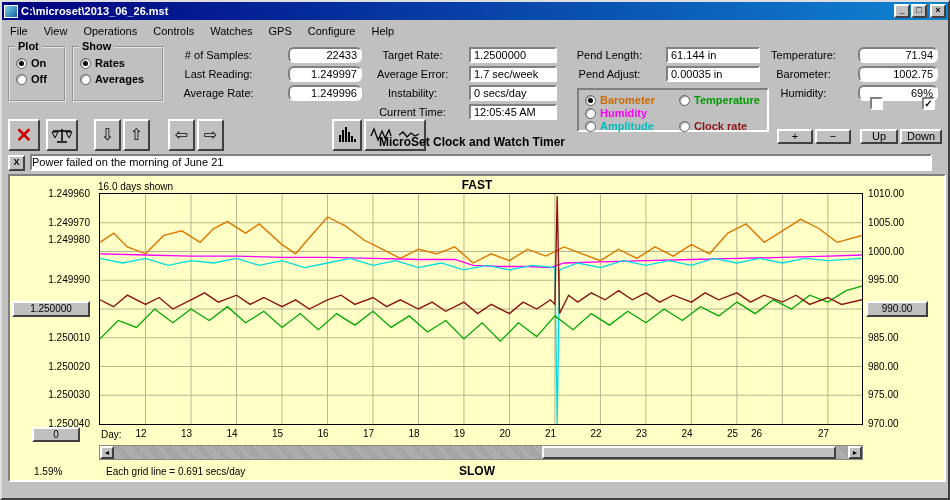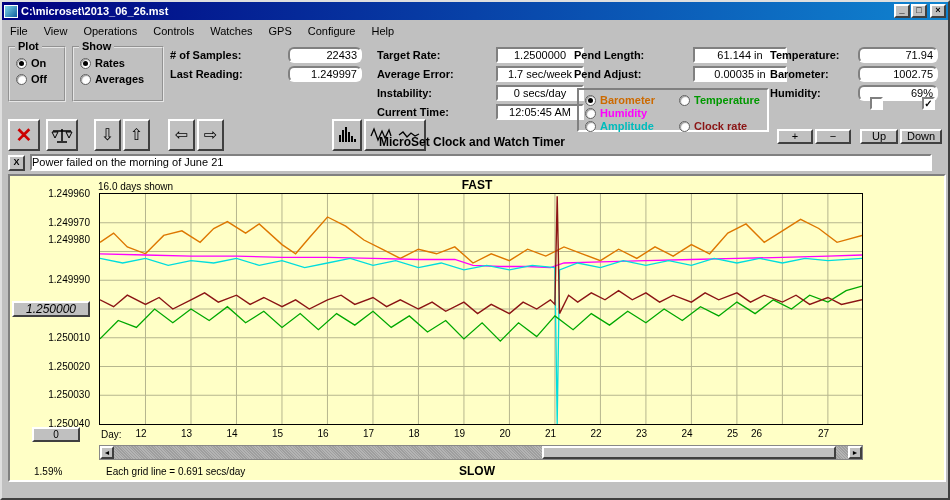--- a/index.html
+++ b/index.html
@@ -38,22 +38,22 @@
   .radio-dot { width:5px; height:5px; border-radius:50%; background:#000; }
   .radio-label { font-weight:bold; }
 
   .checkbox { position:absolute; width:13px; height:13px; background:#fff;
               border:2px solid; border-color:#808080 #fff #fff #808080;
               font-size:10px; font-weight:bold; line-height:9px; text-align:center; }
 
   
   .stat-col { position:absolute; }
   .stat-row { display:flex; align-items:center; height:18px; margin-bottom:1px; }
-  .stat-label { font-weight:bold; text-align:left; padding-right:21px; white-space:nowrap; }
-  .v-right { text-align:right;border-radius:6px; } .v-center { text-align:center;margin-left:27px; }
+  .stat-label { font-weight:normal; text-align:center; padding-right:21px; white-space:nowrap; }
+  .v-right { text-align:right;border-radius:6px; } .v-center { text-align:left; }
 
   
   .toolbtn { position:absolute; top:117px; height:32px; display:flex; align-items:center; justify-content:center; }
   .red-x { color:#cc0000; font-size:20px; font-weight:bold; }
   .arrow-glyph { font-size:16px; line-height:16px; }
   .app-title { position:absolute; left:360px; top:133px; width:220px; text-align:center;
                font-weight:bold; font-size:12px; }
 
   
   .desc-x { position:absolute; left:6px; top:153px; width:17px; height:16px; font-size:9px; font-weight:bold; line-height:11px; }
@@ -61,21 +61,21 @@
   .desc-note { position:absolute; left:0; right:0; top:0; }
   .desc-title { position:relative; padding-left:2px; }
 
   
   .chart-panel { position:absolute; left:6px; top:172px; width:938px; height:308px;
                  background:#ffffc6; border:2px solid; border-color:#808080 #fff #fff #808080; }
   .plot-wrap { position:absolute; left:89px; top:17px; width:764px; height:232px;
                border:1px solid #000; background:#ffffc6; }
   .axis-col { position:absolute; top:18px; width:84px; height:230px; font-size:10px; }
   .axis-col .axis-label { position:absolute; width:100%; }
-  .axis-btn { position:absolute; height:16px; font-size:12px; line-height:12px;font-style:italic; }
+  .axis-btn { position:absolute; height:16px; font-size:10px; line-height:12px; }
   .chart-top-label { position:absolute; font-size:10px; }
   .chart-center { position:absolute; left:0; width:100%; text-align:center; font-weight:bold; font-size:12px; }
   .day-num { position:absolute; width:20px; font-size:10px; top:252px; }
 
   .scrollbar { position:absolute; left:89px; top:269px; width:764px; height:15px;
                background:repeating-linear-gradient(45deg,#b4b4b4 0 1px,#9e9e9e 1px 2px);
                border:1px solid #888; }
   .sb-btn { position:absolute; top:0; width:14px; height:13px; font-size:7px; line-height:10px; }
   .sb-thumb { position:absolute; top:0; left:442px; width:294px; height:13px; }
 
@@ -138,20 +138,24 @@
   </div>
 
   <div class="stat-col" style="left:168px; top:44px;">
       <div class="stat-row">
         <div class="stat-label" style="width: 118px;"># of Samples:</div>
         <div class="field v-right" style="width: 74px;">22433</div>
       </div>
       <div class="stat-row">
         <div class="stat-label" style="width: 118px;">Last Reading:</div>
         <div class="field v-right" style="width: 74px;">1.249997</div>
+      </div>
+      <div class="stat-row">
+        <div class="stat-label" style="width: 118px;">Average Rate:</div>
+        <div class="field v-right" style="width: 74px;">1.249996</div>
       </div>
     </div>
   <div class="stat-col" style="left:375px; top:44px;">
       <div class="stat-row">
         <div class="stat-label" style="width: 92px;">Target Rate:</div>
         <div class="field v-center" style="width: 88px;">1.2500000</div>
       </div>
       <div class="stat-row">
         <div class="stat-label" style="width: 92px;">Average Error:</div>
         <div class="field v-center" style="width: 88px;">1.7 sec/week</div>
@@ -314,20 +318,31 @@
           <line x1="0" y1="143.75" x2="762" y2="143.75" stroke="#b6b68e" stroke-width="1"></line>
           <line x1="0" y1="172.5" x2="762" y2="172.5" stroke="#b6b68e" stroke-width="1"></line>
           <line x1="0" y1="201.25" x2="762" y2="201.25" stroke="#b6b68e" stroke-width="1"></line>
           <polyline points="0.0,48.3 13.6,39.1 27.3,52.9 45.5,59.8 63.7,41.4 81.9,36.8 100.1,48.3 113.7,34.5 127.4,27.6 145.6,39.1 159.2,29.9 182.0,50.6 195.6,59.8 209.3,43.7 227.5,23.0 245.7,32.2 263.9,46.0 282.1,55.2 300.3,64.4 318.4,55.2 336.6,59.8 354.8,52.9 373.0,69.0 391.2,59.8 409.4,66.7 427.6,55.2 445.8,62.1 464.0,52.9 482.2,59.8 500.4,66.7 518.6,55.2 536.8,64.4 555.0,52.9 573.2,62.1 591.4,50.6 609.6,59.8 627.8,39.1 646.0,29.9 664.2,48.3 682.4,36.8 700.6,25.3 718.8,34.5 737.0,48.3 762.0,41.4" fill="none" stroke="#dd7700" stroke-width="1.4"></polyline>
           <polyline points="0.0,59.8 45.5,61.0 91.0,62.1 136.5,62.1 182.0,63.3 227.5,63.3 273.0,64.4 318.4,65.5 354.8,65.5 373.0,71.3 400.3,72.5 427.6,72.5 450.4,73.6 464.0,69.0 500.4,67.8 545.9,66.7 591.4,65.5 636.9,64.4 682.4,63.3 727.9,62.1 762.0,61.0" fill="none" stroke="#ff00ff" stroke-width="1.3"></polyline>
           <polyline points="0.0,64.4 22.7,69.0 45.5,64.4 68.2,71.3 91.0,66.7 113.7,69.0 136.5,64.4 159.2,71.3 182.0,66.7 204.7,73.6 227.5,69.0 250.2,64.4 273.0,71.3 295.7,66.7 318.4,73.6 341.2,69.0 363.9,75.9 386.7,71.3 409.4,75.9 432.2,71.3 454.9,73.6 457.2,230.0 459.5,75.9 477.7,69.0 500.4,73.6 523.2,66.7 545.9,71.3 568.7,66.7 591.4,71.3 614.1,64.4 636.9,69.0 659.6,64.4 682.4,69.0 705.1,64.4 727.9,66.7 762.0,64.4" fill="none" stroke="#00dddd" stroke-width="1.3"></polyline>
           <polyline points="0.0,144.9 18.2,126.5 36.4,133.4 54.6,115.0 72.8,128.8 91.0,115.0 109.2,126.5 127.4,112.7 145.6,128.8 163.8,117.3 182.0,133.4 200.2,119.6 218.4,135.7 236.6,119.6 254.8,131.1 273.0,117.3 291.2,133.4 309.3,121.9 327.5,138.0 345.7,126.5 363.9,144.9 382.1,128.8 400.3,147.2 418.5,128.8 436.7,142.6 454.9,121.9 473.1,135.7 491.3,119.6 509.5,131.1 527.7,117.3 545.9,128.8 564.1,115.0 582.3,126.5 600.5,112.7 618.7,121.9 636.9,108.1 655.1,119.6 673.3,105.8 691.5,115.0 709.7,101.2 727.9,108.1 746.1,96.6 762.0,92.0" fill="none" stroke="#00a800" stroke-width="1.3"></polyline>
           <polyline points="0.0,105.8 13.6,112.7 27.3,101.2 45.5,110.4 59.1,103.5 72.8,115.0 91.0,105.8 104.6,98.9 118.3,108.1 136.5,101.2 150.1,110.4 163.8,103.5 182.0,112.7 195.6,105.8 209.3,115.0 227.5,105.8 241.1,101.2 254.8,110.4 273.0,103.5 286.6,112.7 300.3,105.8 318.4,115.0 332.1,108.1 345.7,117.3 363.9,108.1 377.6,119.6 391.2,110.4 409.4,119.6 423.1,108.1 436.7,115.0 450.4,105.8 454.9,110.4 457.2,2.3 459.5,119.6 468.6,101.2 477.7,108.1 491.3,98.9 505.0,105.8 518.6,96.6 532.3,105.8 545.9,98.9 559.6,108.1 573.2,101.2 591.4,108.1 605.1,98.9 618.7,105.8 636.9,98.9 650.5,108.1 664.2,101.2 682.4,108.1 696.0,101.2 709.7,110.4 727.9,103.5 741.5,110.4 762.0,105.8" fill="none" stroke="#8b1515" stroke-width="1.4"></polyline>
         </svg>
     </div>
+    <div class="axis-col" style="left:856px; width:76px; text-align:left;">
+        <div class="axis-label" style="top: -6px; padding-left: 2px;">1010.00</div>
+        <div class="axis-label" style="top: 22.75px; padding-left: 2px;">1005.00</div>
+        <div class="axis-label" style="top: 51.5px; padding-left: 2px;">1000.00</div>
+        <div class="axis-label" style="top: 80.25px; padding-left: 2px;">995.00</div>
+        <div class="btn axis-btn" style="top: 107px; left: 0px; width: 62px;">990.00</div>
+        <div class="axis-label" style="top: 137.75px; padding-left: 2px;">985.00</div>
+        <div class="axis-label" style="top: 166.5px; padding-left: 2px;">980.00</div>
+        <div class="axis-label" style="top: 195.25px; padding-left: 2px;">975.00</div>
+        <div class="axis-label" style="top: 224px; padding-left: 2px;">970.00</div>
+      </div>
 
     <div class="btn zero-btn">0</div>
     <div class="chart-top-label" style="left:91px; top:253px;">Day:</div>
     <div>
         <div class="day-num" style="left: 125.493px;">12</div>
         <div class="day-num" style="left: 170.985px;">13</div>
         <div class="day-num" style="left: 216.478px;">14</div>
         <div class="day-num" style="left: 261.97px;">15</div>
         <div class="day-num" style="left: 307.463px;">16</div>
         <div class="day-num" style="left: 352.955px;">17</div>

